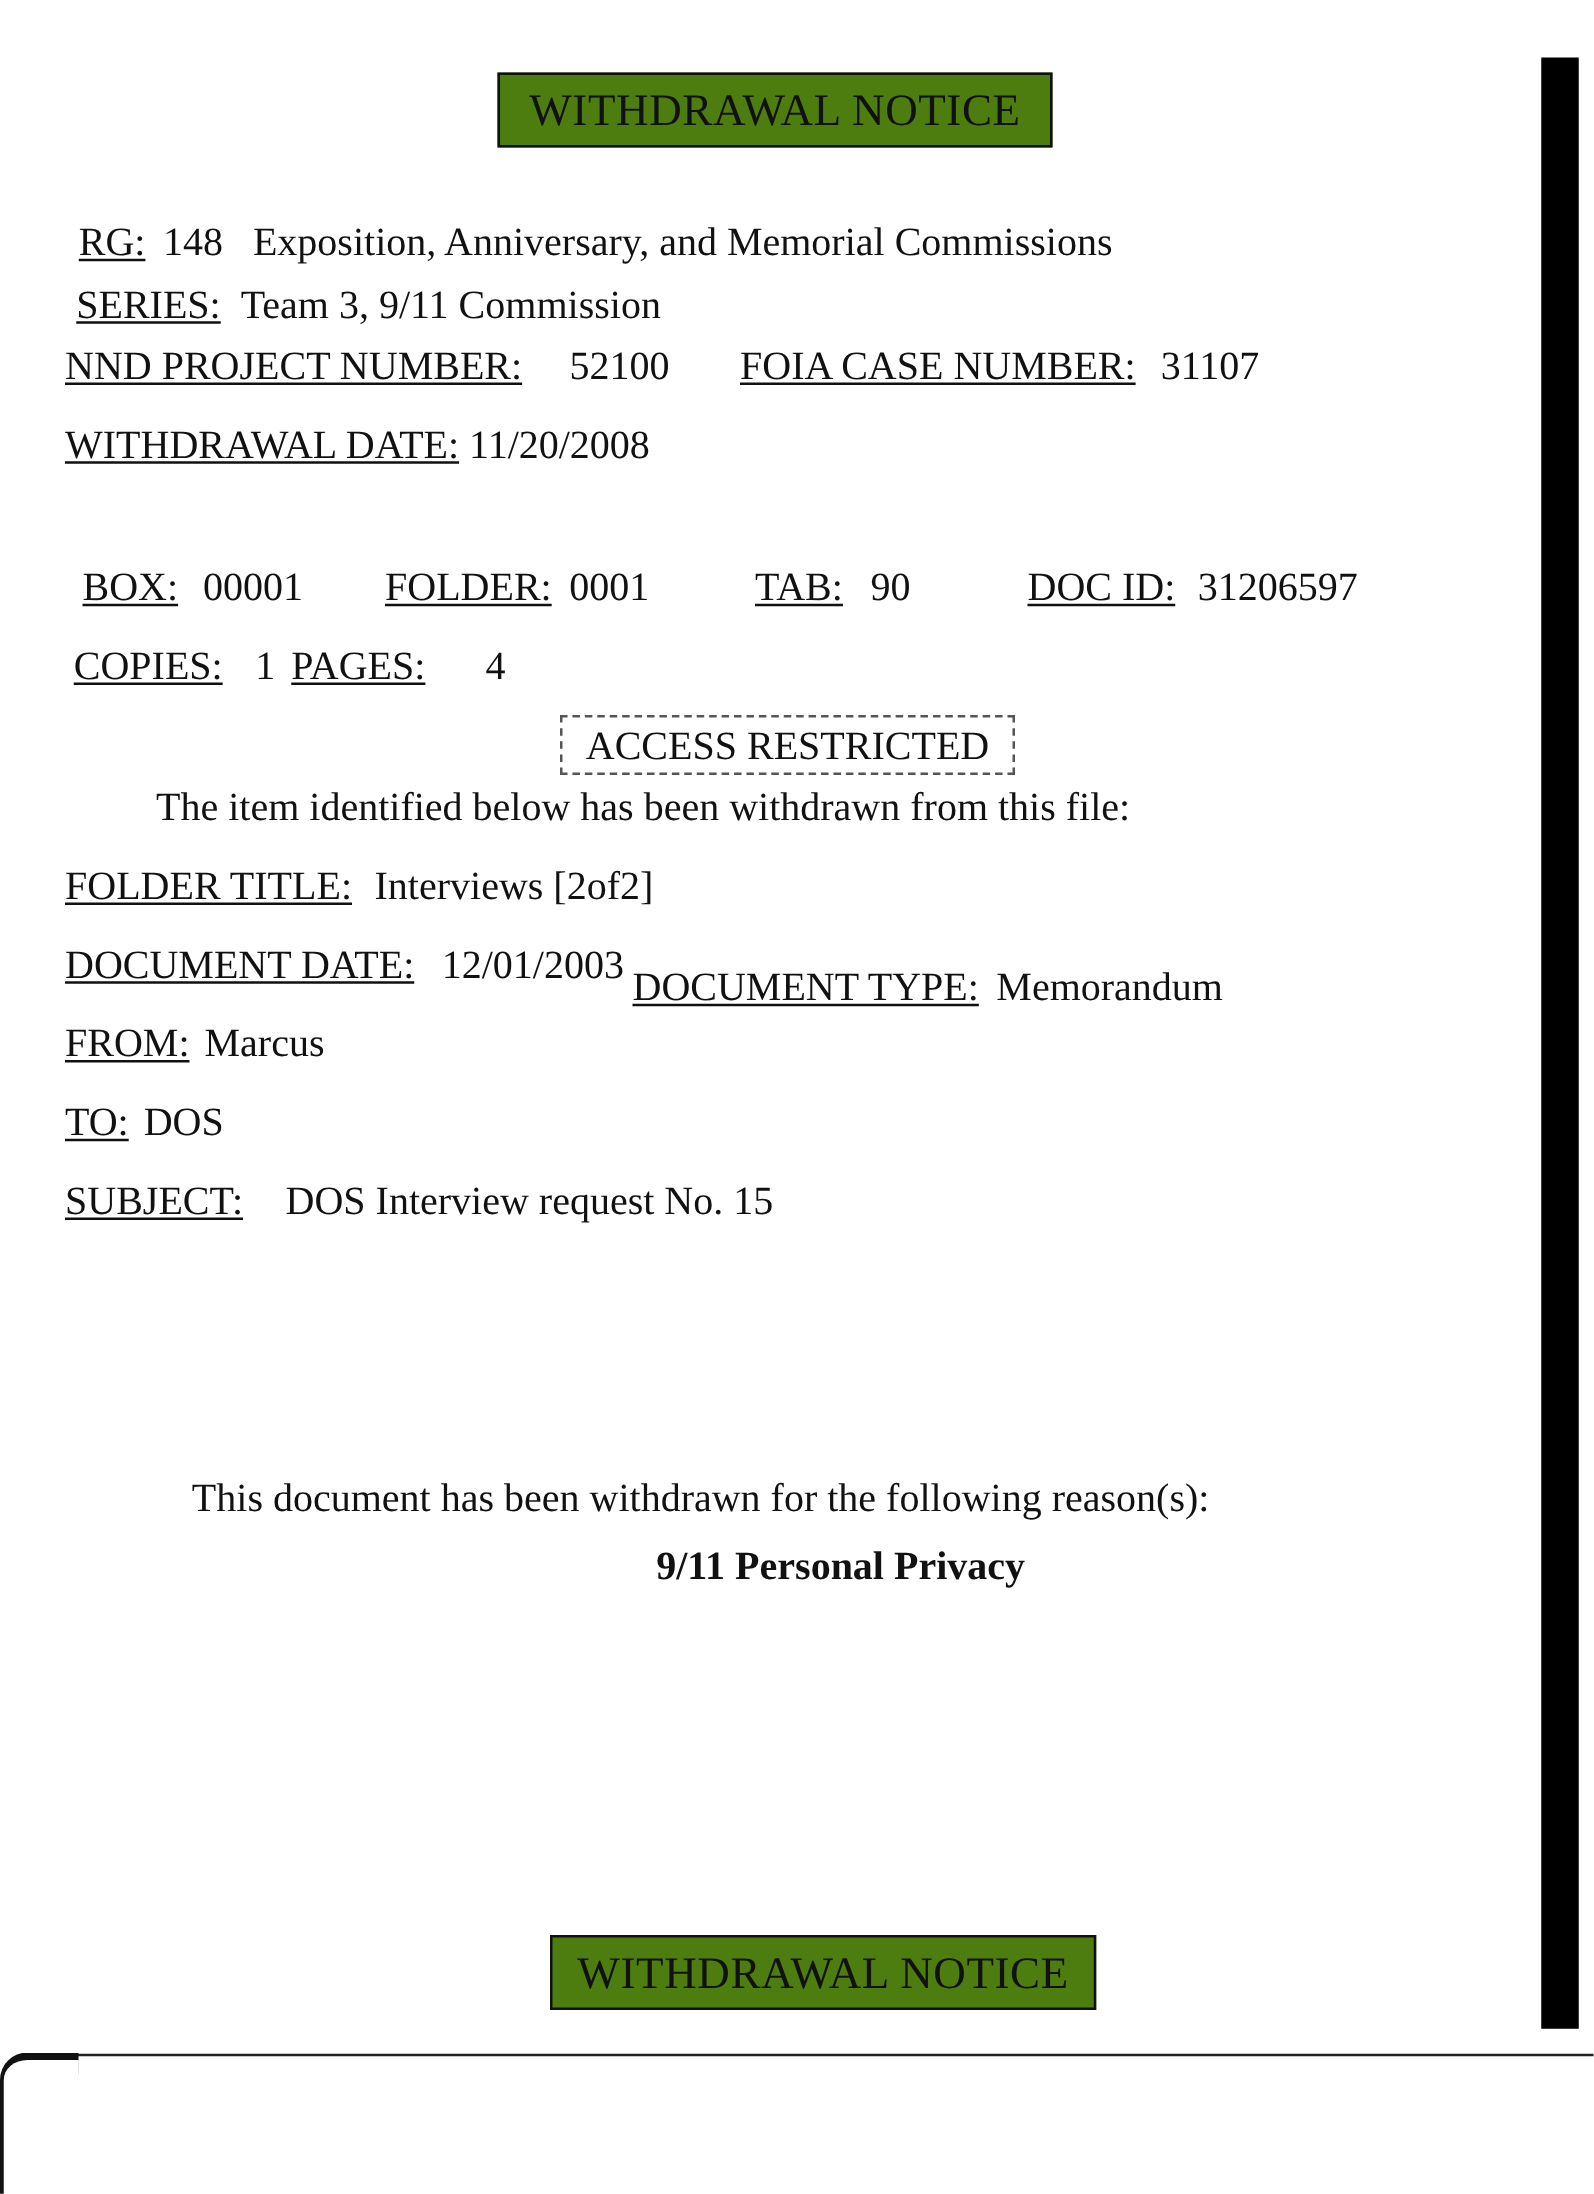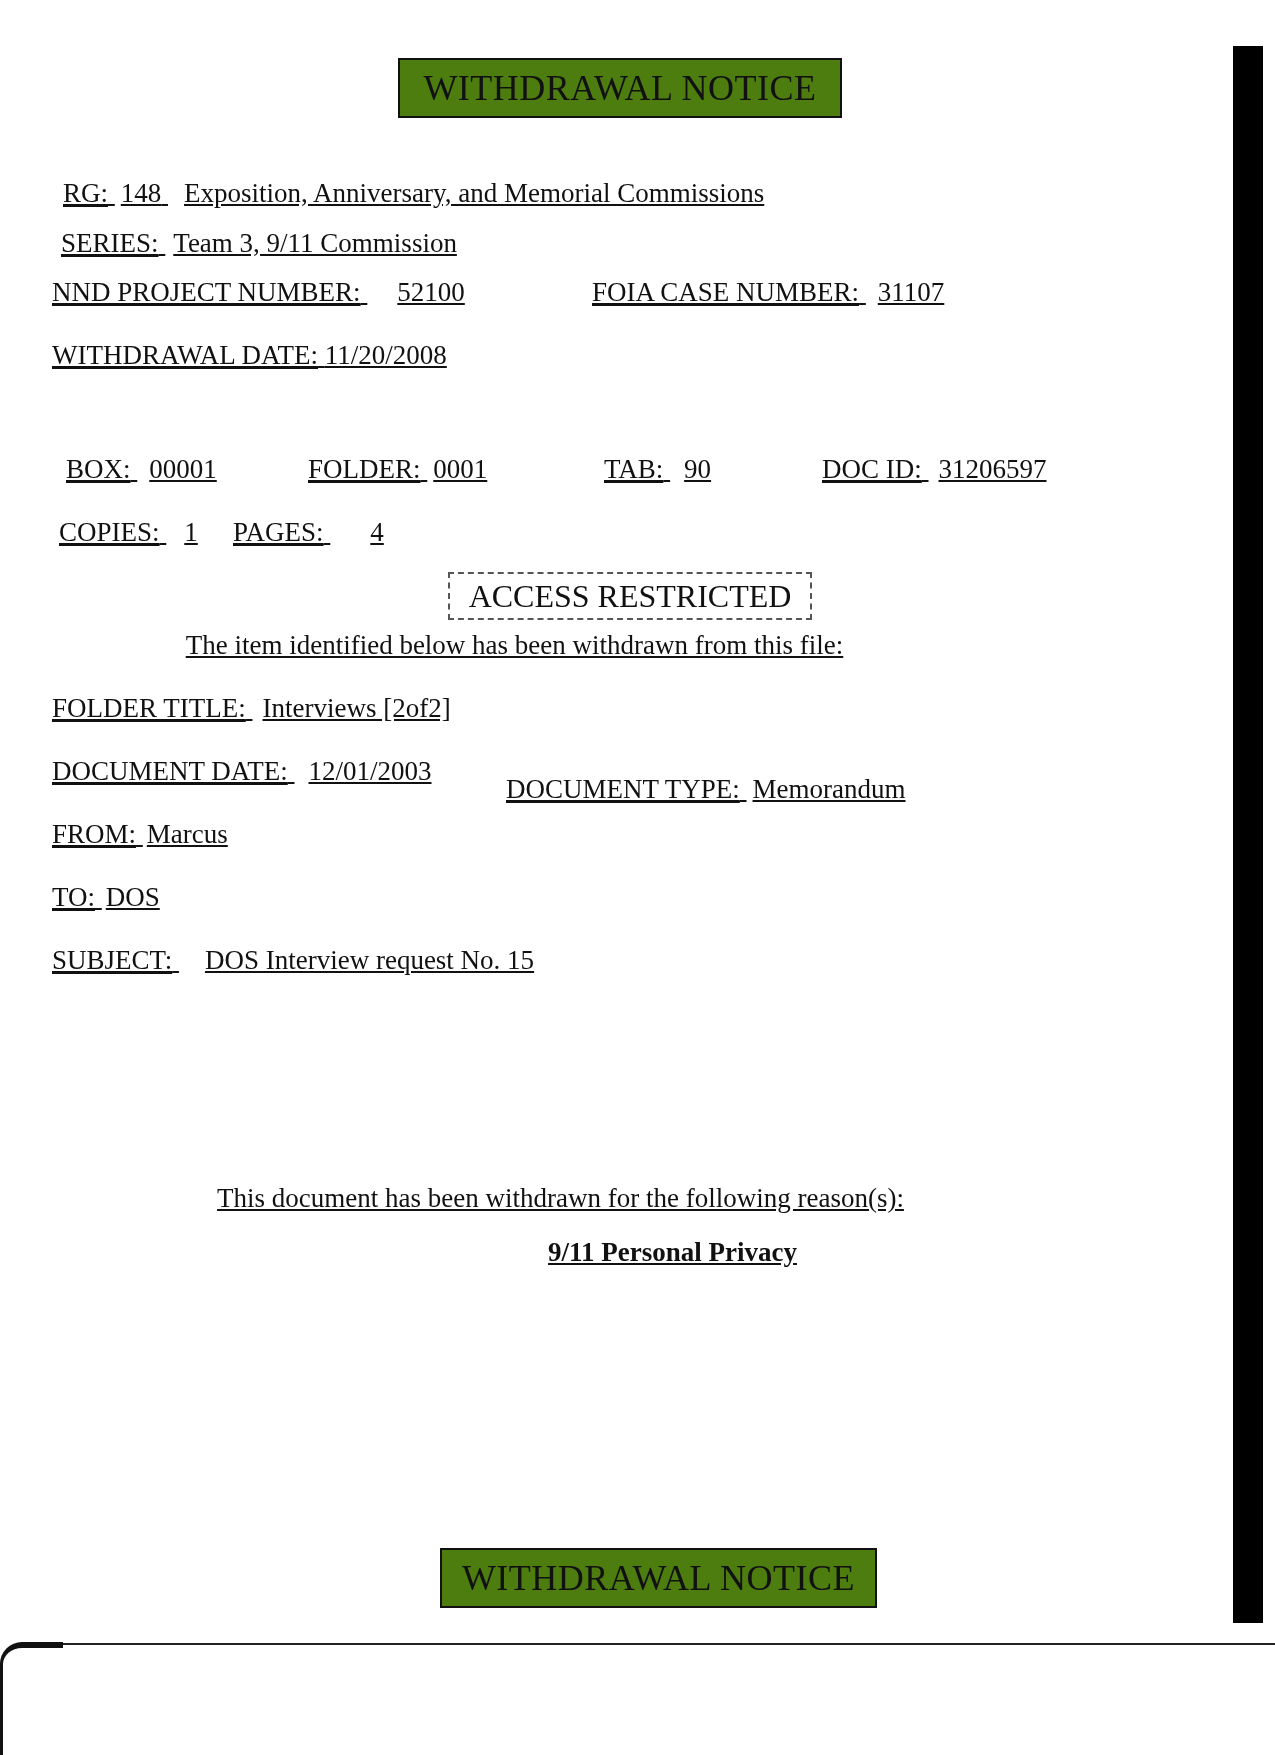--- a/index.html
+++ b/index.html
@@ -2,21 +2,21 @@
 <html><head>
 <meta charset="utf-8">
 <style>
   html, body { margin: 0; padding: 0; background: #ffffff; }
   body {
     width: 1275px; height: 1755px; position: relative; overflow: hidden;
     font-family: "Liberation Serif", "DejaVu Serif", serif; color: #111111;
   }
   .abs { position: absolute; white-space: nowrap; }
   .u { text-decoration: underline; text-decoration-thickness: 2px; text-underline-offset: 3px; }
-  .line { font-size: 27px; line-height: 32px; text-decoration: underline; }
+  .line { font-size: 32px; line-height: 32px; }
   .notice-box {
     position: absolute; border: 2px solid #111; background: #4d7c0f;
     font-size: 36px; line-height: 44px; text-align: center; letter-spacing: 0.5px;
   }
   .restricted-box {
     position: absolute; border: 2px dashed #555; font-size: 32px; line-height: 40px;
     text-align: center;
   }
   .black-bar { position: absolute; background: #000; }
   .hline { position: absolute; background: #222; }

